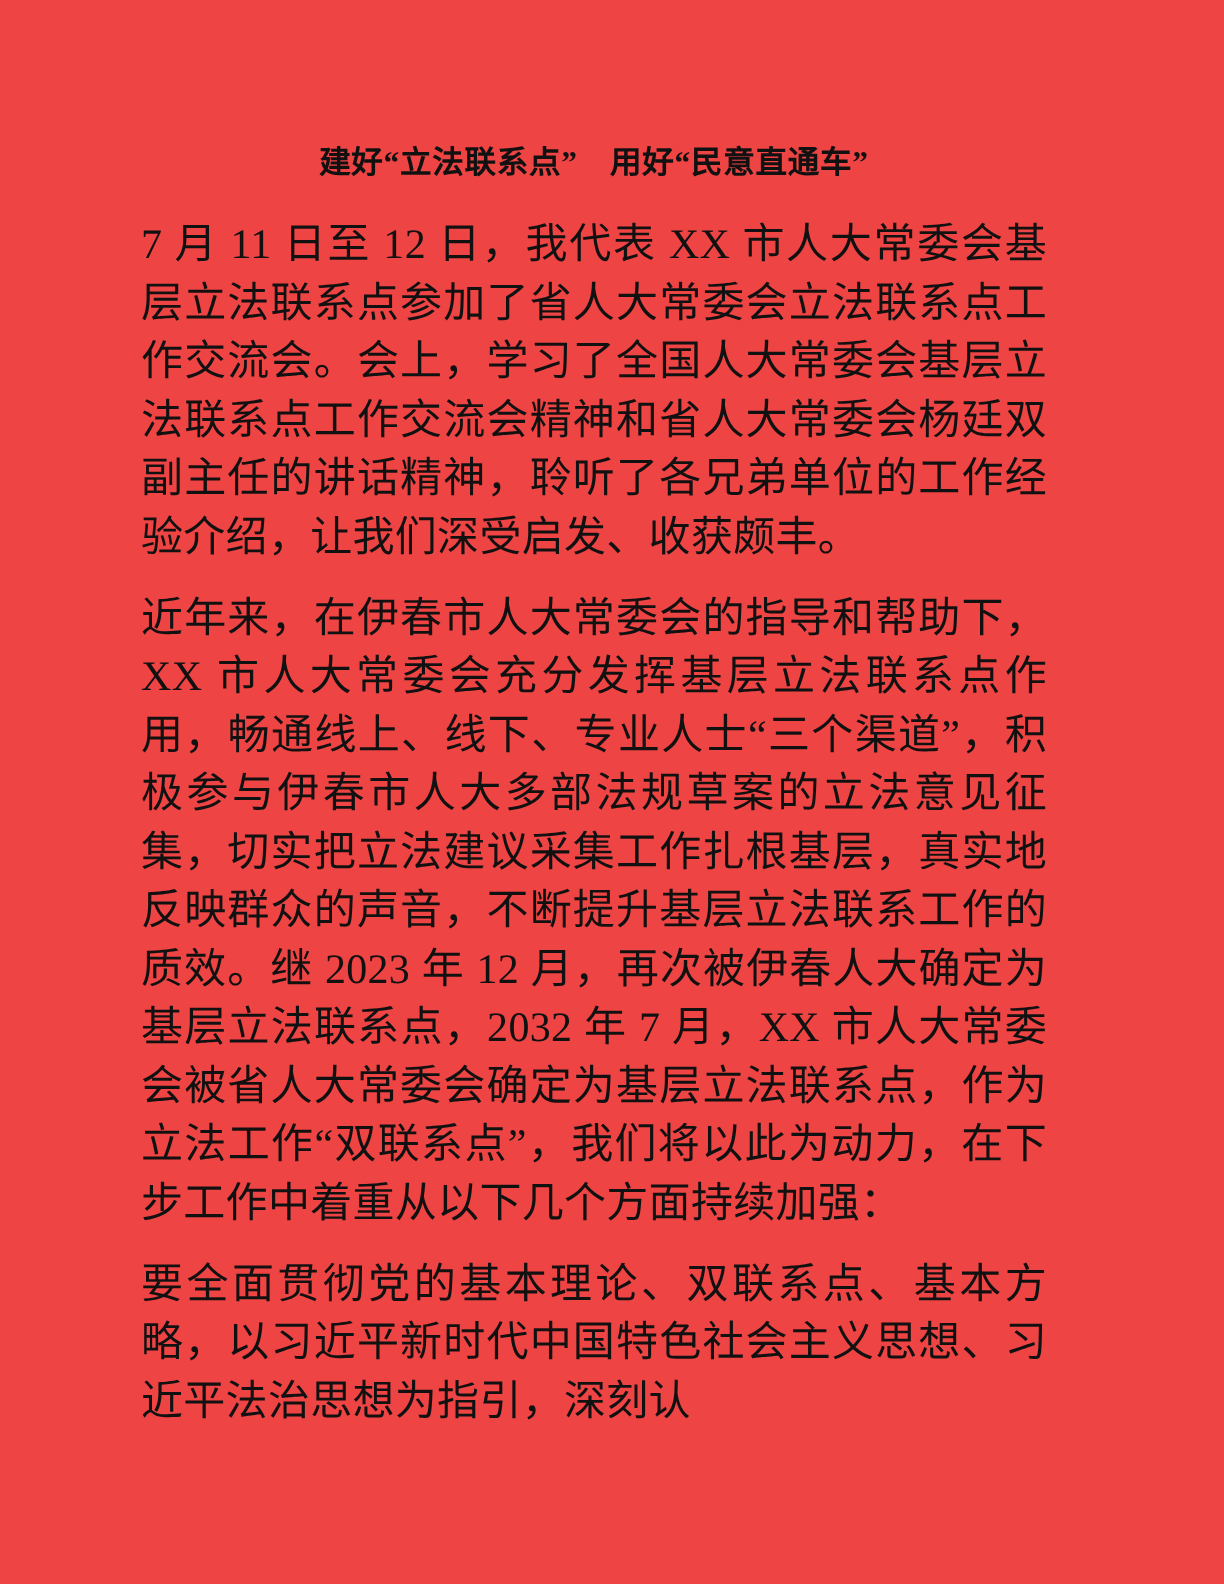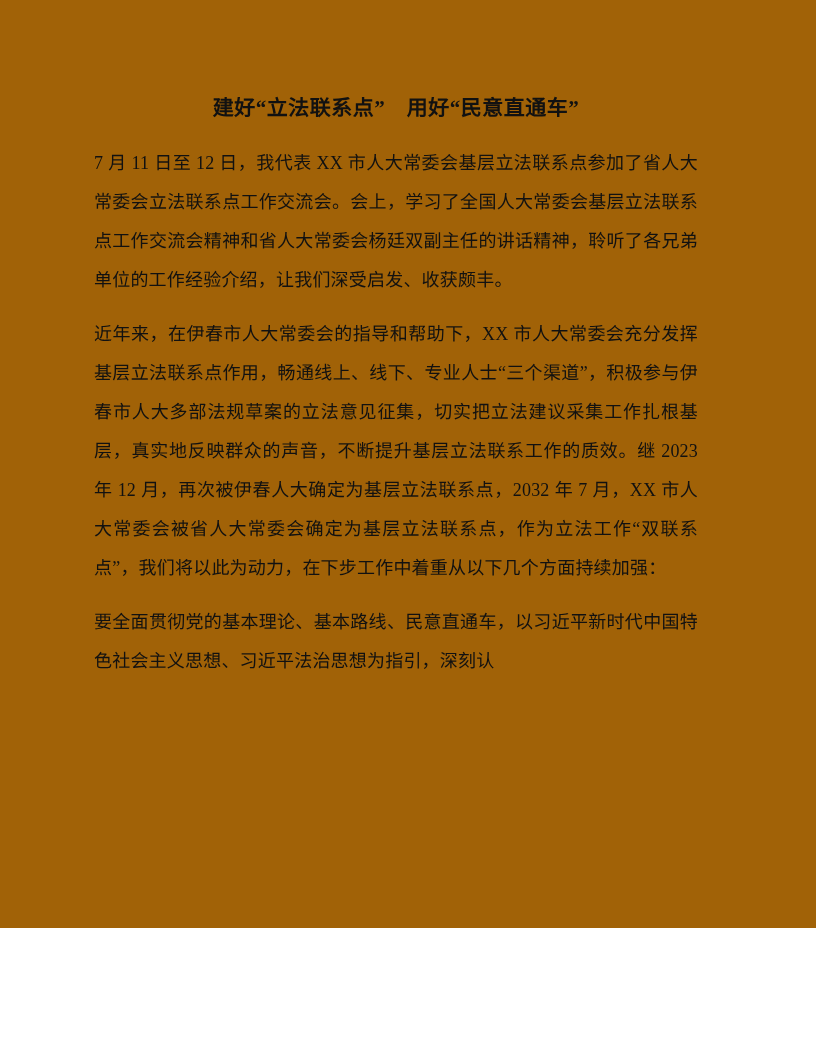--- a/index.html
+++ b/index.html
@@ -10,46 +10,46 @@
   body {
     width: 816px;
     height: 1056px;
     overflow: hidden;
     font-family: "Liberation Serif", "DejaVu Serif", serif;
     color: #111111;
   }
   .page {
     box-sizing: border-box;
     width: 816px;
-    height: 928px;
+    height: 1056px;
     padding: 89px 118px 60px 94px;
-    background: #a16207;
+    background: #ef4444;
   }
   .doc-title {
     margin: 0 0 16px 0;
     font-size: 21px;
     line-height: 39px;
     font-weight: bold;
     text-align: center;
     letter-spacing: 0.5px;
   }
   .para {
     margin: 0 0 15px 0;
-    font-size: 18px;
+    font-size: 28px;
     line-height: 39px;
     text-align: justify;
     text-justify: inter-ideograph;
     letter-spacing: 0.2px;
   }
 </style>
 </head>
 <body>
 
 <div class="page">
   <h1 class="doc-title">建好“立法联系点”　用好“民意直通车”</h1>
 
   <p class="para">7 月 11 日至 12 日，我代表 XX 市人大常委会基层立法联系点参加了省人大常委会立法联系点工作交流会。会上，学习了全国人大常委会基层立法联系点工作交流会精神和省人大常委会杨廷双副主任的讲话精神，聆听了各兄弟单位的工作经验介绍，让我们深受启发、收获颇丰。</p>
 
   <p class="para">近年来，在伊春市人大常委会的指导和帮助下，XX 市人大常委会充分发挥基层立法联系点作用，畅通线上、线下、专业人士“三个渠道”，积极参与伊春市人大多部法规草案的立法意见征集，切实把立法建议采集工作扎根基层，真实地反映群众的声音，不断提升基层立法联系工作的质效。继 2023 年 12 月，再次被伊春人大确定为基层立法联系点，2032 年 7 月，XX 市人大常委会被省人大常委会确定为基层立法联系点，作为立法工作“双联系点”，我们将以此为动力，在下步工作中着重从以下几个方面持续加强：</p>
 
 
-  <p class="para">要全面贯彻党的基本理论、基本路线、民意直通车，以习近平新时代中国特色社会主义思想、习近平法治思想为指引，深刻认</p>
+  <p class="para">要全面贯彻党的基本理论、双联系点、基本方略，以习近平新时代中国特色社会主义思想、习近平法治思想为指引，深刻认</p>
 </div>
 
 </body></html>

